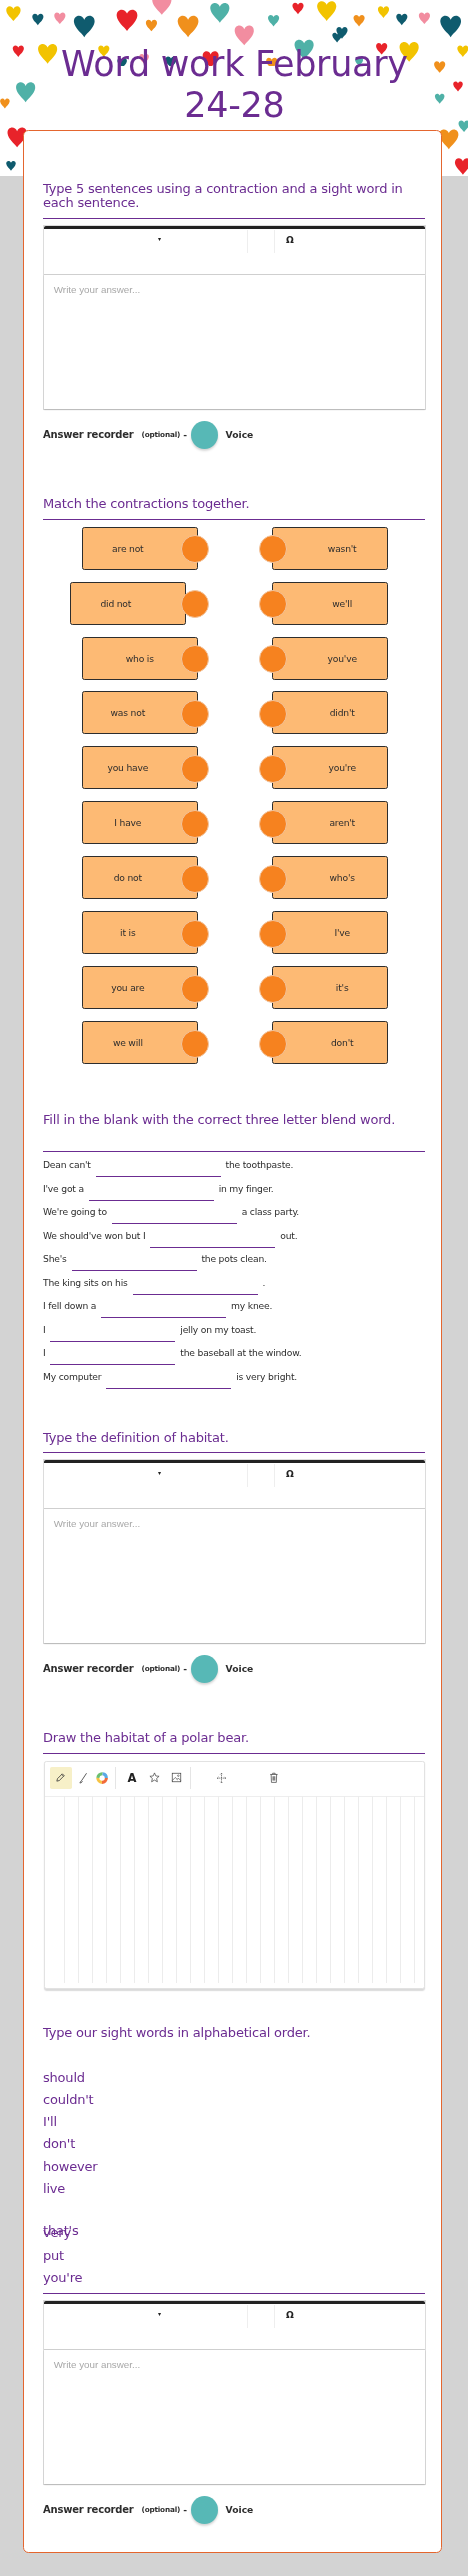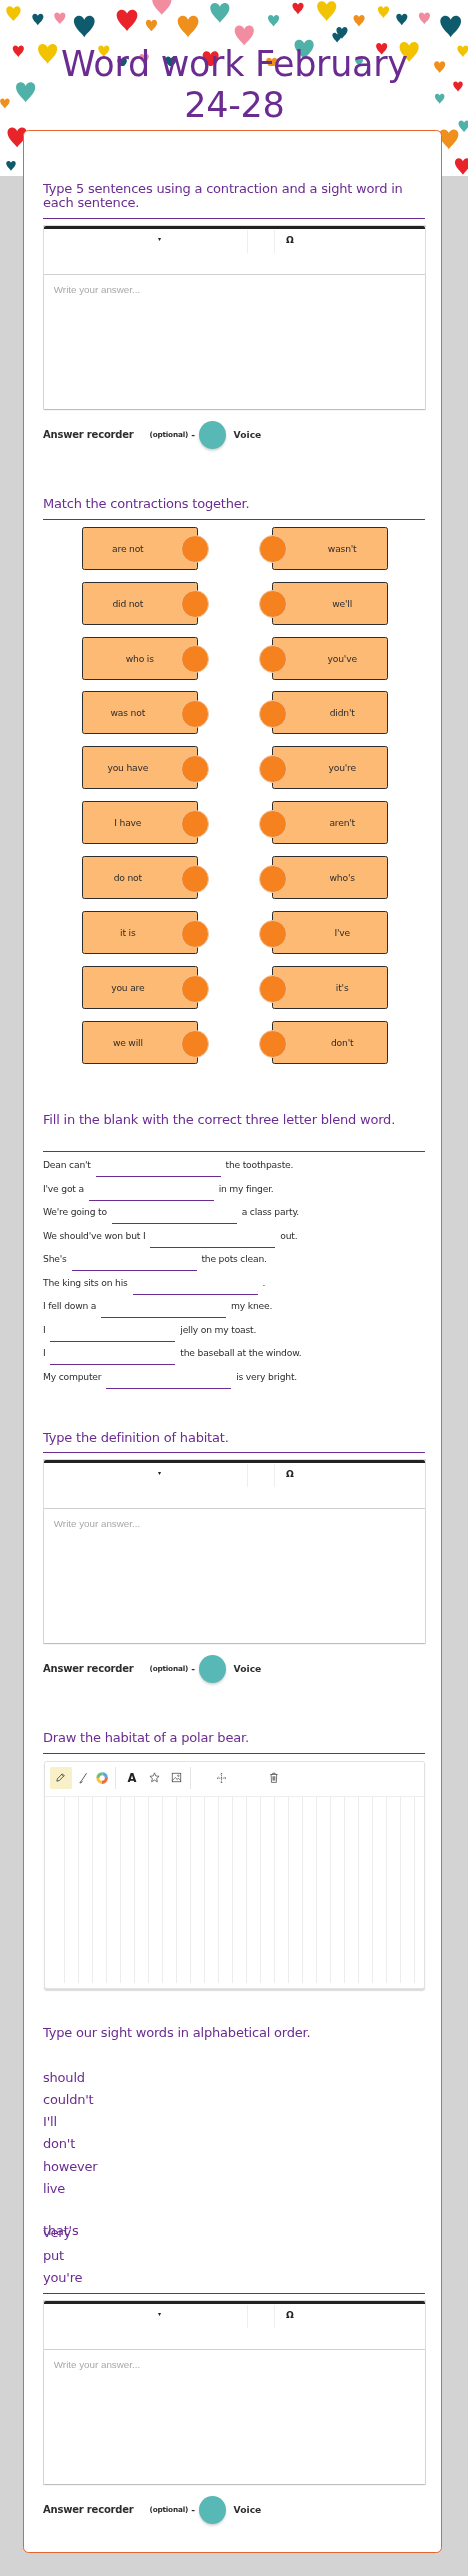--- a/index.html
+++ b/index.html
@@ -49,21 +49,21 @@
     padding:8.5px 9.8px; box-sizing:border-box; font-size:9.8px;
     font-family:"Liberation Sans", sans-serif; color:#333;
     box-shadow:0 1.2px 1.2px rgba(0,0,0,0.18);
   }
   .answer-area::placeholder { color:#a8a8a8; }
   .recorder {
     position:absolute; left:43px; height:29px; display:flex; align-items:center;
     font-family:"DejaVu Sans", sans-serif; color:#2d2d2d;
   }
   .rec-label { font-weight:bold; font-size:10px; letter-spacing:-0.2px;text-align:right; }
-  .rec-optional { font-weight:bold; font-size:7.3px; margin-left:16px; letter-spacing:-0.2px; }
+  .rec-optional { font-weight:bold; font-size:7.3px; margin-left:8px; letter-spacing:-0.2px; }
   .rec-dash { font-weight:bold; font-size:9.2px; margin-left:3.1px; }
   .rec-button {
     width:27px; height:28px; border-radius:50%; background:#57b8b6; margin-left:4.3px;
     box-shadow:0 1.8px 2.4px rgba(0,0,0,0.18); cursor:pointer;
   }
   .rec-voice { font-weight:bold; font-size:9.2px; margin-left:7.3px; }
   .match-box {
     position:absolute; width:116px; height:43px; border:0.6px solid #2d2d2d;
     border-radius:2.4px; box-sizing:border-box; background:#fdba74;
     display:flex; align-items:center; justify-content:center;
@@ -199,21 +199,21 @@
 
   <div class="match-box left" style="left:82px; top:527px;">
       <span>are not</span>
     </div>
   <div class="match-dot" style="left:181px; top:535px;"></div>
   <div class="match-box right" style="left:272px; top:527px;">
       <span>wasn't</span>
     </div>
   <div class="match-dot" style="left:259px; top:535px;"></div>
 
-  <div class="match-box left" style="left:82px; top:582px;">
+  <div class="match-box left" style="left:70px; top:582px;">
       <span>did not</span>
     </div>
   <div class="match-dot" style="left:181px; top:590px;"></div>
   <div class="match-box right" style="left:272px; top:582px;">
       <span>we'll</span>
     </div>
   <div class="match-dot" style="left:259px; top:590px;"></div>
 
   <div class="match-box left" style="left:82px; top:637px;padding-left:24px;">
       <span>who is</span>

